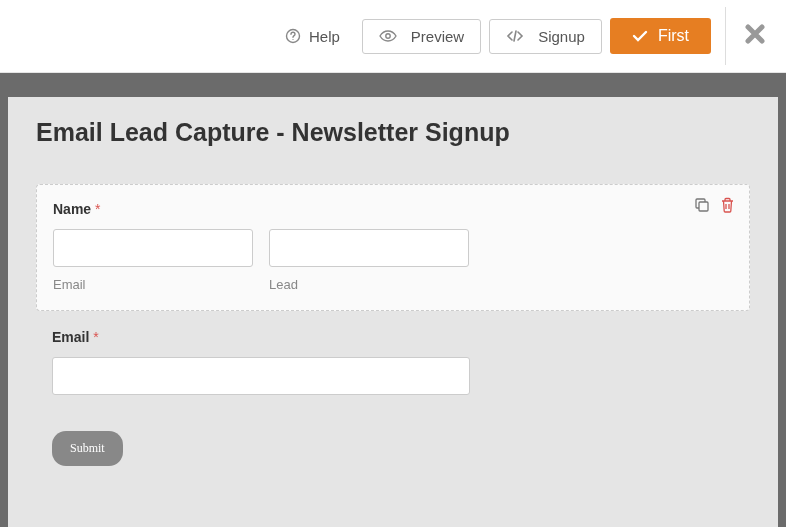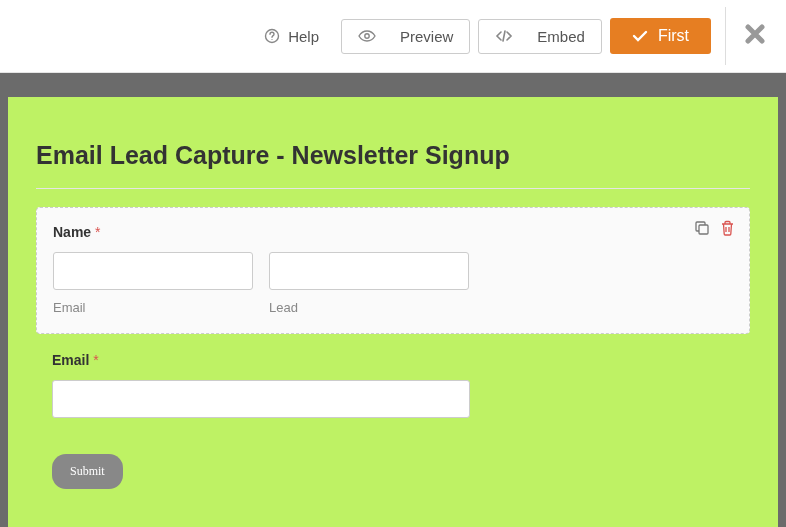--- a/index.html
+++ b/index.html
@@ -26,21 +26,21 @@
       align-items: center;
       gap: 8px;
       color: #555;
       font-size: 15px;
       padding: 8px 14px;
       cursor: pointer;
     }
     .btn-outline {
       display: inline-flex;
       align-items: center;
-      gap: 24px;
+      gap: 14px;
       border: 1px solid #ccc;
       background: #fff;
       color: #555;
       font-size: 15px;
       padding: 8px 16px;
       border-radius: 3px;
       cursor: pointer;
     }
     .btn-primary {
       display: inline-flex;
@@ -69,22 +69,22 @@
     .gray-band {
       background: #6b6b6b;
       height: 24px;
     }
     .content-wrap {
       background: #6b6b6b;
       padding: 0 8px 0 8px;
       height: calc(527px - 73px - 24px);
     }
     .form-panel {
-      background: #bef264;
-      padding: 44px 28px 10px 28px;
+      background: #e5e5e5;
+      padding: 21px 28px 10px 28px;
       height: 100%;
     }
     .form-title {
       font-size: 25px;
       font-weight: 600;
       color: #333;
       margin-bottom: 18px;
     }
     .title-rule {
       border: none;
@@ -179,21 +179,21 @@
     </span>
     <span>Preview</span>
   </button>
 
   <button class="btn-outline">
     <span class="icon-sm">
       <svg width="18" height="12" viewBox="0 0 18 12" fill="none" stroke="#888" stroke-width="1.6" stroke-linecap="round">
         <path d="M6 2L2 6l4 4M12 2l4 4-4 4M10 1l-2 10"></path>
       </svg>
     </span>
-    <span>Embed</span>
+    <span>Signup</span>
   </button>
 
   <button class="btn-primary">
     <span class="icon-sm">
       <svg width="16" height="12" viewBox="0 0 16 12" fill="none" stroke="#fff" stroke-width="2.4" stroke-linecap="round">
         <path d="M2 6l4 4 8-8"></path>
       </svg>
     </span>
     <span>First</span>
   </button>

